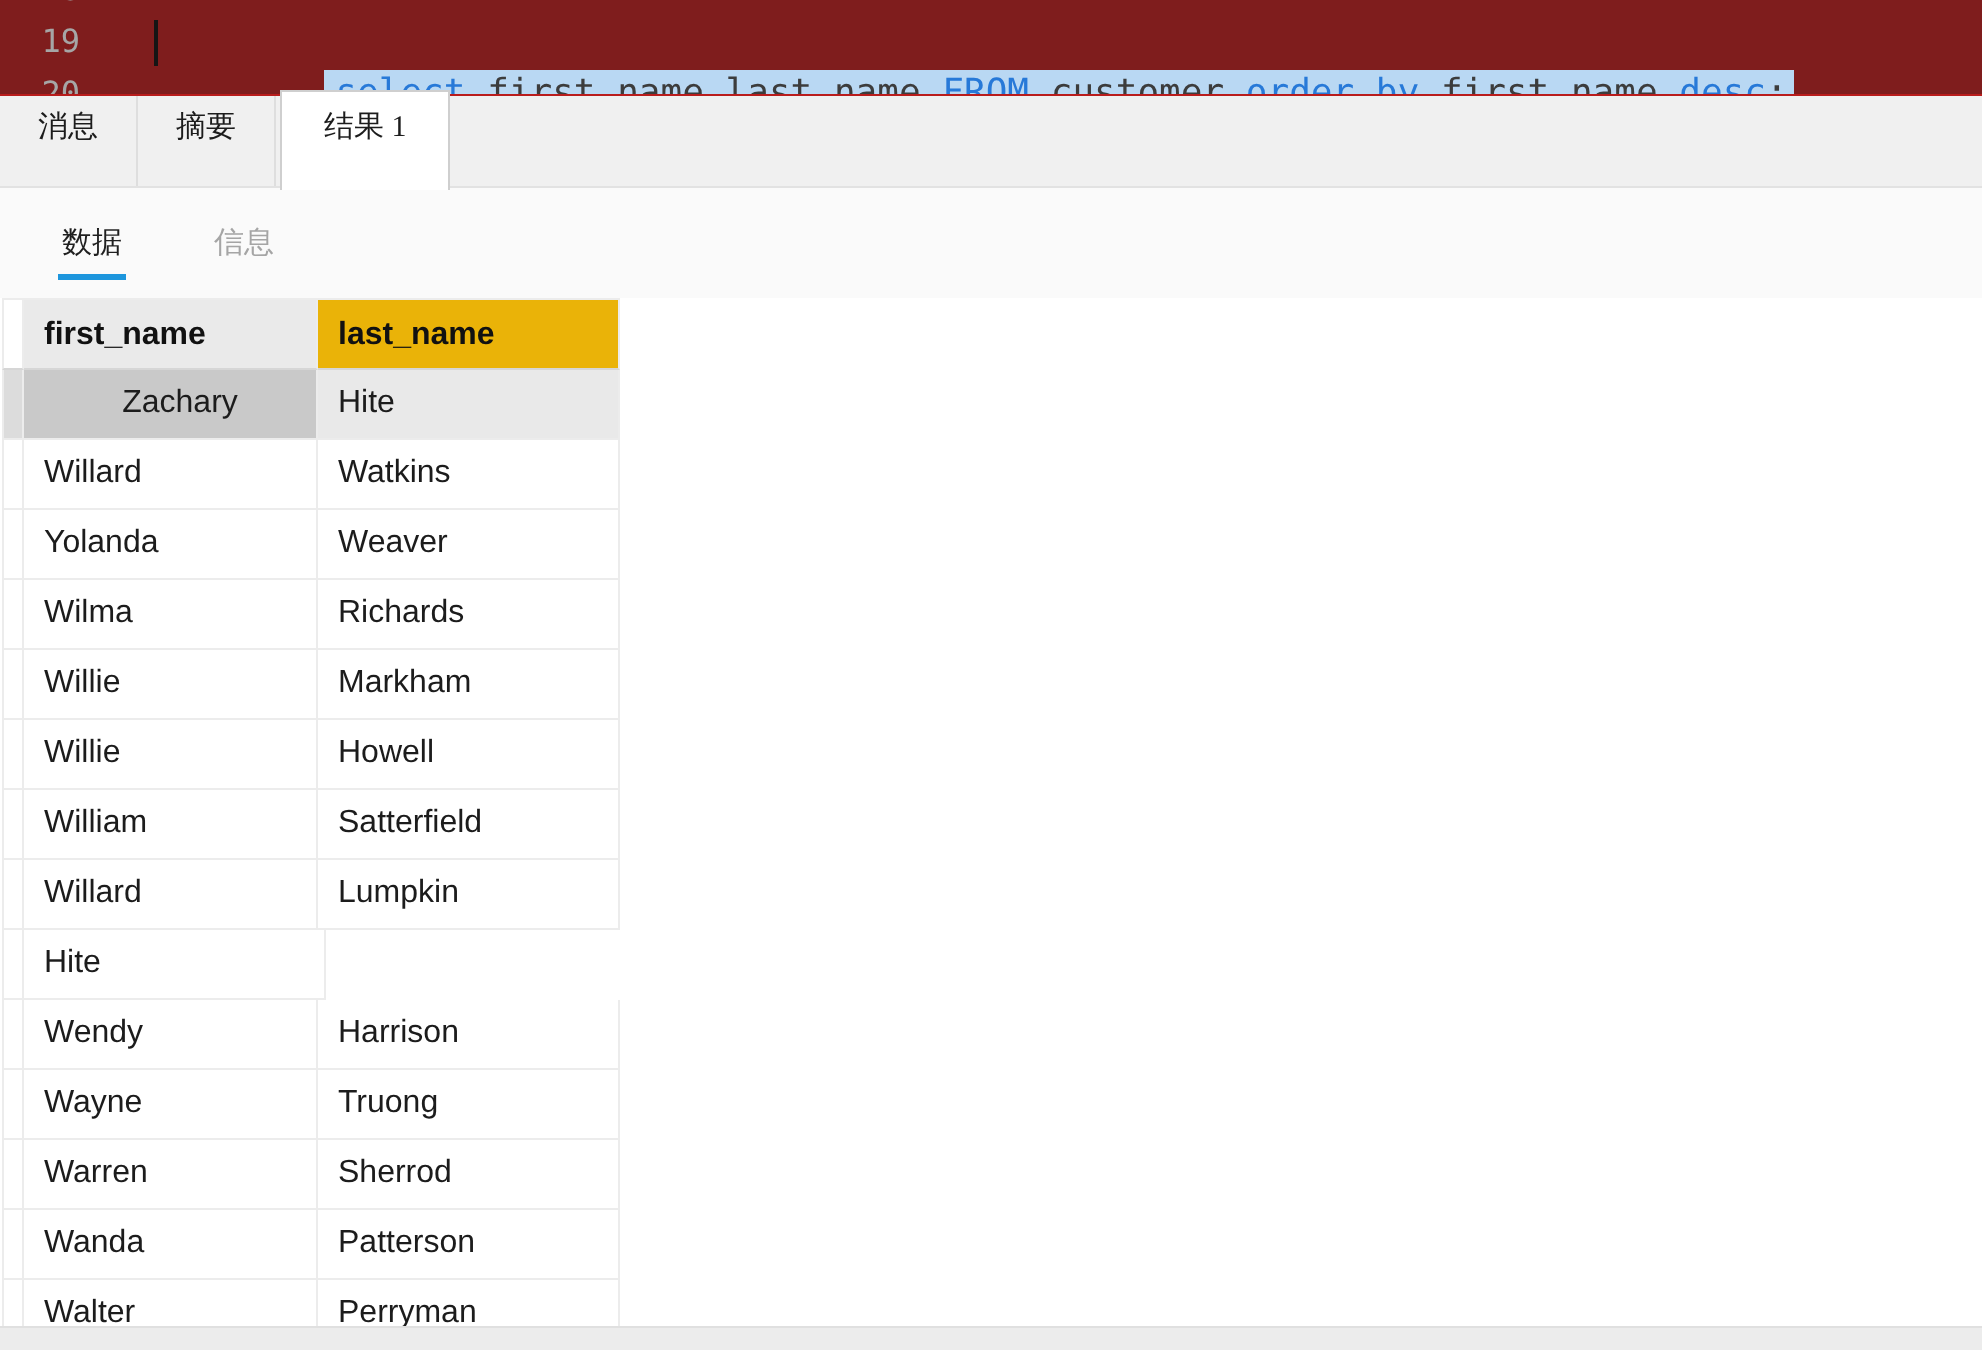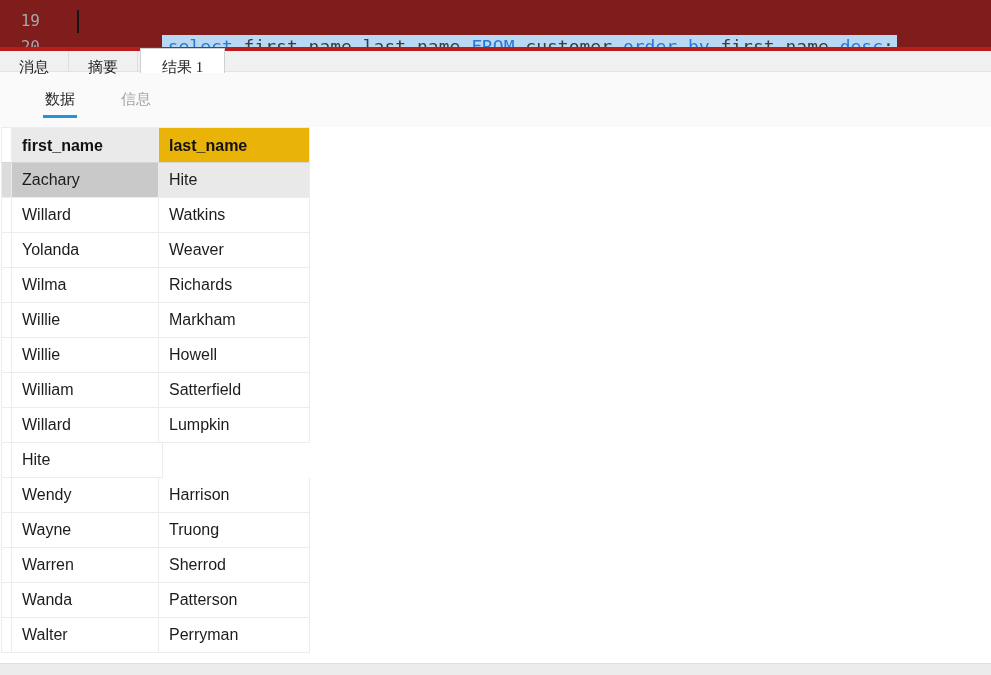--- a/index.html
+++ b/index.html
@@ -19,38 +19,38 @@
   }
   .code { position:relative; margin-left:31px;
     font-family:"DejaVu Sans Mono", monospace; font-size:18px; }
   .sel-bg { background:#b9d8f3; padding:1px 3px 2px 6px; }
   .caret { position:absolute; left:2px; top:2px; width:2px; height:23px; background:#151515; }
   .kw { color:#2779d8; }
   .pl { color:#3c3c3c; }
 
   
   .tabstrip {
-    height:25px; background:#f0f0f0;
-    border-top:4px solid #b91c1c; border-bottom:1px solid #e2e2e2;
+    height:47px; background:#f0f0f0;
+    border-top:1px solid #b91c1c; border-bottom:1px solid #e2e2e2;
     display:flex; align-items:stretch; position:relative; z-index:2;
   }
   .tab {
     padding:0 19px; line-height:31px; font-size:15px; color:#1c1c1c;
     border-right:1px solid #dedede; cursor:default;
   }
   .tab.active {
     position:relative; margin-top:-3px; margin-bottom:-2px; z-index:3;
     background:#ffffff; border:1px solid #cfcfcf; border-bottom:0;
     line-height:36px; padding:0 21px; margin-left:2px;font-family:Liberation Serif, serif;
   }
 
   
   .subtabs {
     height:55px; background:#fafafa; display:flex; align-items:center;
-    padding-left:43px; gap:42px; position:relative; z-index:1;
+    padding-left:29px; gap:42px; position:relative; z-index:1;
   }
   .subtab { font-size:15px; color:#a5a5a5; padding:9px 2px 6px 2px;
     border-bottom:3px solid transparent; }
   .subtab.active { color:#1f1f1f; border-bottom:3px solid #1d96dd; }
 
   
   .grid { margin-left:1px; width:310px; background:#fff; }
   .g-row { display:flex; }
   .g-gutter {
     flex:none; width:11px; background:#fff;
@@ -64,21 +64,21 @@
     height:35px; line-height:34px;
     border-right:1px solid #ececec; border-bottom:1px solid #ececec;
     overflow:hidden; white-space:nowrap;
   }
   .col0 { width:147px; } .col1 { width:151px; }
   .g-head {
     font-weight:bold; color:#111; height:36px; line-height:35px;
     border-top:1px solid #ececec; border-bottom:1px solid #d6d6d6; background:#eab308;
   }
   .g-head.hl { background:#eaeaea; }
-  .cell-focus { background:#c9c9c9; }
+  .cell-focus { background:#c9c9c9;text-align:center; }
   .row-sel { background:#e9e9e9; }
 
   
   .hscroll {
     position:absolute; left:0; right:0; bottom:0; height:12px;
     background:#ececec; border-top:1px solid #e0e0e0;
   }
 </style>
 </head>
 <body>

